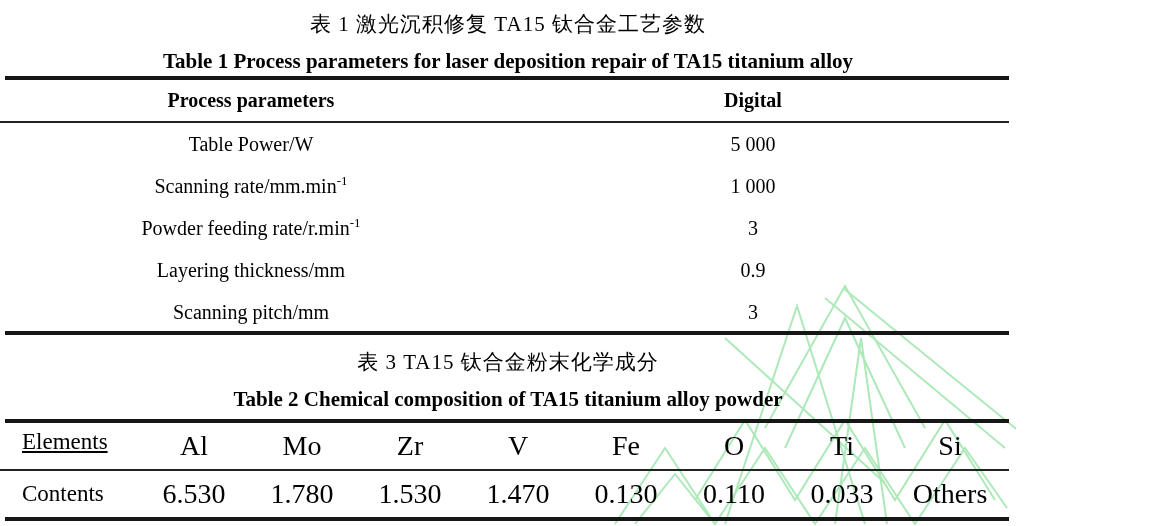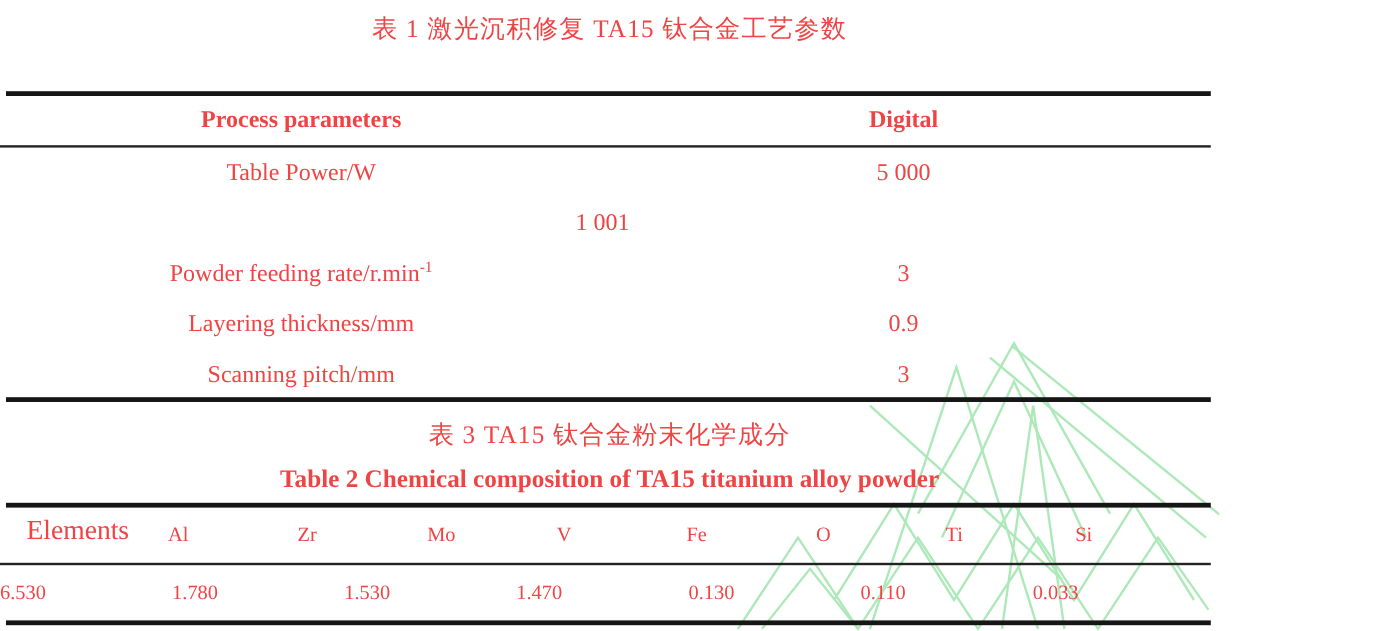--- a/index.html
+++ b/index.html
@@ -1,20 +1,20 @@
 <!DOCTYPE html>
 <html><head>
 <meta charset="utf-8">
 <style>
   html,body{margin:0;padding:0;background:#fff;}
   .page{
     position:relative;
     width:1016px;height:526px;
     background:#ffffff;
-    color:#ef4444;
+    color:#000000;
     font-family:"Liberation Serif", serif;
     overflow:hidden;
   }
   .watermark{
     position:absolute;
     left:575px;top:278px;
     width:470px;height:248px;
     z-index:0;
   }
   .content{position:absolute;inset:0;z-index:1;}
@@ -35,22 +35,22 @@
   .t1-header .t1-col{font-weight:bold;}
   .t1-col sup{font-size:13px;line-height:0;}
   .t2-row{
     position:absolute;left:0;right:12px;
     display:flex;align-items:center;
   }
   .t2-head{
     flex:none;width:140px;box-sizing:border-box;
     padding-left:22px;font-size:23px;white-space:nowrap;
   }
-  .t2-row--header .t2-head{position:relative;top:-4px;}
-  .t2-cell{flex:1;font-size:17px;white-space:nowrap;}
+  .t2-row--header .t2-head{position:relative;top:-4px;text-decoration:underline;}
+  .t2-cell{flex:1;text-align:center;font-size:28px;white-space:nowrap;}
 </style>
 </head>
 <body>
 
 <div class="page">
 
   <svg class="watermark" viewBox="0 0 470 248" fill="none" stroke="#a5e6b2" stroke-width="2" opacity="0.9">
     <polyline points="190,150 270,8 350,150"></polyline>
     <polyline points="150,246 222,28 290,246"></polyline>
     <polyline points="210,170 270,40 330,170"></polyline>
@@ -59,36 +59,38 @@
     <line x1="268" y1="10" x2="450" y2="158"></line>
     <line x1="150" y1="60" x2="310" y2="205"></line>
     <polyline points="40,246 90,170 140,246 190,170 240,246 290,170 340,246 390,170 432,230"></polyline>
     <polyline points="120,222 170,142 220,222 270,142 320,222 370,142 420,222"></polyline>
     <polyline points="60,246 100,196 140,246"></polyline>
   </svg>
 
   <div class="content">
 
     <div class="cn-title" style="top:10px">表 1  激光沉积修复 TA15 钛合金工艺参数</div>
+    <div class="en-title" style="top:49px">Table 1 Process parameters for laser deposition repair of TA15 titanium alloy</div>
 
     <div class="rule thick" style="top:76px"></div>
 
     <div class="t1-row t1-header" style="top:80px;height:41px">
       <div class="t1-col">Process parameters</div>
       <div class="t1-col">Digital</div>
     </div>
 
     <div class="rule thin" style="top:121px"></div>
 
     <div class="t1-row" style="top:123px;height:42px">
       <div class="t1-col"><span>Table Power/W</span><sup></sup></div>
       <div class="t1-col">5 000</div>
     </div>
     <div class="t1-row" style="top:165px;height:42px">
-      <div class="t1-col">1 001</div>
+      <div class="t1-col"><span>Scanning rate/mm.min</span><sup>-1</sup></div>
+      <div class="t1-col">1 000</div>
     </div>
     <div class="t1-row" style="top:207px;height:42px">
       <div class="t1-col"><span>Powder feeding rate/r.min</span><sup>-1</sup></div>
       <div class="t1-col">3</div>
     </div>
     <div class="t1-row" style="top:249px;height:42px">
       <div class="t1-col"><span>Layering thickness/mm</span><sup></sup></div>
       <div class="t1-col">0.9</div>
     </div>
     <div class="t1-row" style="top:291px;height:42px">
@@ -99,37 +101,39 @@
     <div class="rule thick" style="top:331px"></div>
 
     <div class="cn-title" style="top:348px">表 3 TA15 钛合金粉末化学成分</div>
     <div class="en-title" style="top:387px">Table 2 Chemical composition of TA15 titanium alloy powder</div>
 
     <div class="rule thick" style="top:419px"></div>
 
     <div class="t2-row t2-row--header" style="top:423px;height:46px">
       <div class="t2-head">Elements</div>
       <div class="t2-cell">Al</div>
+      <div class="t2-cell">Mo</div>
       <div class="t2-cell">Zr</div>
-      <div class="t2-cell">Mo</div>
       <div class="t2-cell">V</div>
       <div class="t2-cell">Fe</div>
       <div class="t2-cell">O</div>
       <div class="t2-cell">Ti</div>
       <div class="t2-cell">Si</div>
     </div>
 
     <div class="rule thin" style="top:469px"></div>
 
     <div class="t2-row" style="top:471px;height:46px">
+      <div class="t2-head">Contents</div>
       <div class="t2-cell">6.530</div>
       <div class="t2-cell">1.780</div>
       <div class="t2-cell">1.530</div>
       <div class="t2-cell">1.470</div>
       <div class="t2-cell">0.130</div>
       <div class="t2-cell">0.110</div>
       <div class="t2-cell">0.033</div>
+      <div class="t2-cell">Others</div>
     </div>
 
     <div class="rule thick" style="top:517px"></div>
 
   </div>
 </div>
 
 </body></html>

